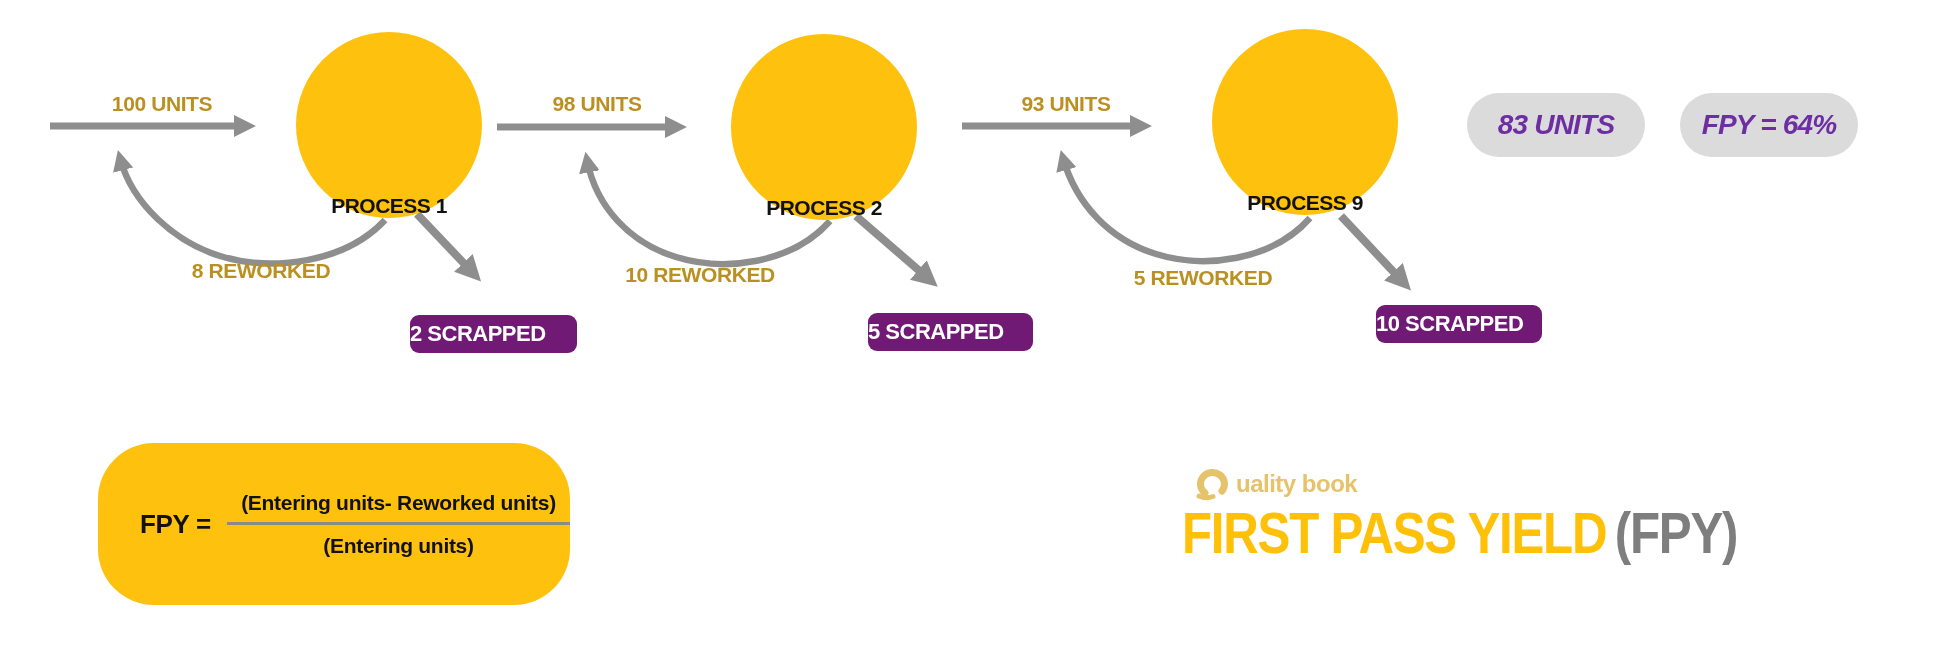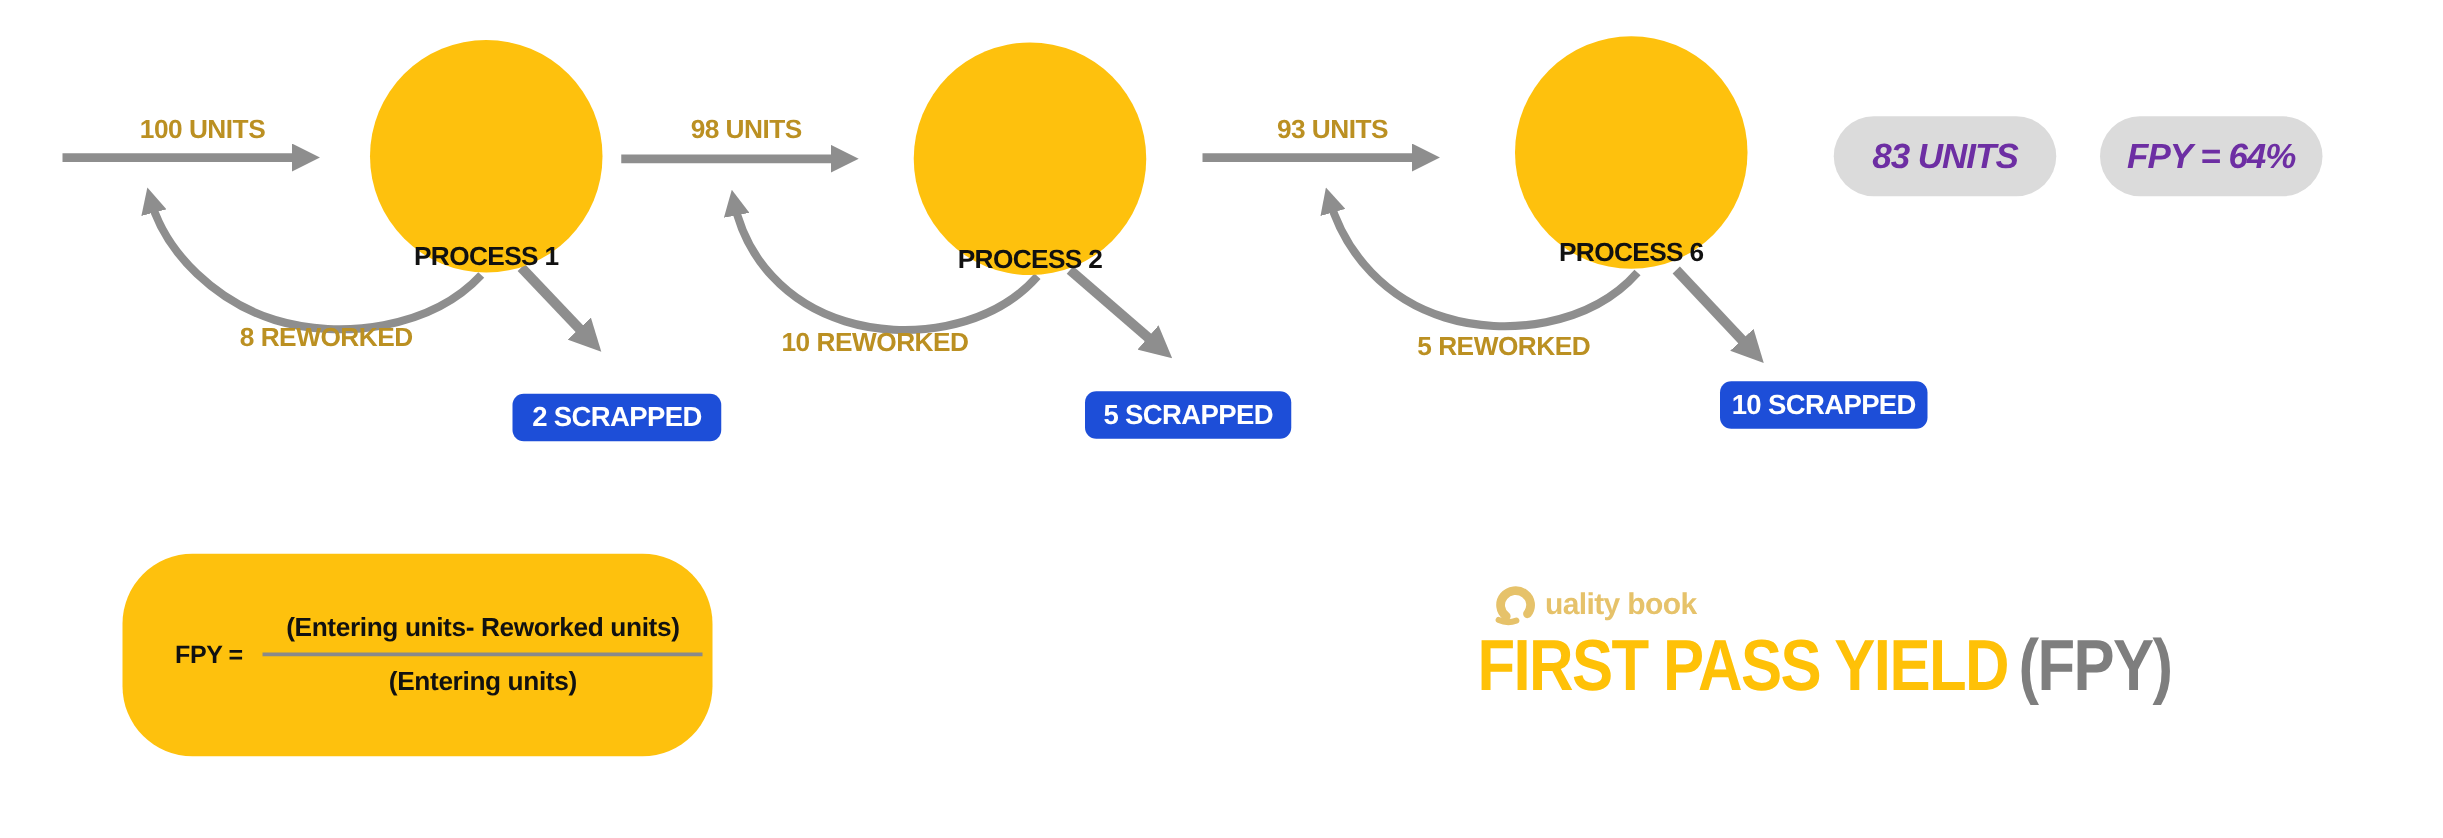--- a/index.html
+++ b/index.html
@@ -14,35 +14,35 @@
     font-weight:700;font-size:21px;letter-spacing:-0.4px;color:#BB9022;
   }
   .process-circle{
     position:absolute;width:186px;height:186px;border-radius:50%;
     background:#FEC10D;display:flex;align-items:flex-end;justify-content:center;
   }
   .process-circle span{
     font-weight:700;font-size:21px;letter-spacing:-0.5px;color:#111111;white-space:nowrap;
   }
   .scrap-box{
-    position:absolute;height:38px;border-radius:9px;background:#1d4ed8;
-    display:flex;align-items:center;justify-content:center;
+    position:absolute;height:38px;border-radius:9px;background:#701a75;
+    display:flex;align-items:center;
     color:#ffffff;font-weight:700;font-size:22px;letter-spacing:-0.5px;white-space:nowrap;
   }
   .pill{
     position:absolute;width:178px;height:64px;border-radius:32px;background:#DBDBDB;
     display:flex;align-items:center;justify-content:center;
     color:#6D2EA3;font-weight:800;font-size:28px;letter-spacing:-0.8px;white-space:nowrap;font-style:italic;
   }
   .formula-card{
     position:absolute;left:98px;top:443px;width:472px;height:162px;border-radius:56px;
     background:#FEC10D;display:flex;align-items:center;padding:0;box-sizing:border-box;
   }
   .formula-lhs{
-    margin-left:42px;font-size:20px;font-weight:600;color:#111111;letter-spacing:-0.3px;white-space:nowrap;
+    margin-left:42px;font-size:26px;font-weight:600;color:#111111;letter-spacing:-0.3px;white-space:nowrap;
   }
   .fraction{margin-left:16px;width:352px;text-align:center;}
   .fraction .num,.fraction .den{
     font-size:21px;font-weight:600;color:#111111;letter-spacing:-0.3px;white-space:nowrap;
   }
   .frac-line{border:0;border-top:3px solid #8A8A8A;margin:7px 0 9px 0;}
 
   .brand-logo{
     position:absolute;left:1192px;top:467px;display:flex;align-items:flex-start;
   }
@@ -96,21 +96,21 @@
   <div class="process-circle" style="left:731px;top:34px;">
     <span>PROCESS 2</span>
   </div>
   <div class="flow-lbl" style="left:700px;top:263px;">10 REWORKED</div>
   <div class="scrap-box" style="left:868px;top:313px;width:165px;">
     <span>5 SCRAPPED</span>
   </div>
 
   <div class="flow-lbl" style="left:1066px;top:92px;">93 UNITS</div>
   <div class="process-circle" style="left:1212px;top:29px;">
-    <span>PROCESS 6</span>
+    <span>PROCESS 9</span>
   </div>
   <div class="flow-lbl" style="left:1191px;top:266px;margin-left:12px;">5 REWORKED</div>
   <div class="scrap-box" style="left:1376px;top:305px;width:166px;">
     <span>10 SCRAPPED</span>
   </div>
 
   <div class="pill" style="left:1467px;top:93px;">
     <span>83 UNITS</span>
   </div>
   <div class="pill" style="left:1680px;top:93px;">

